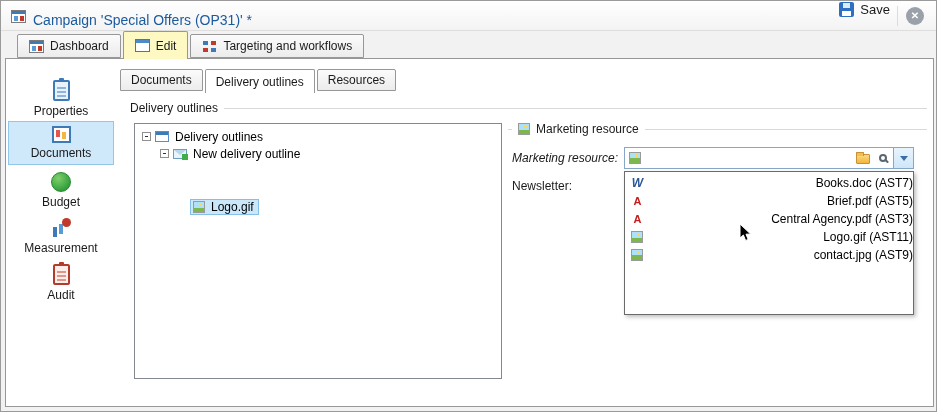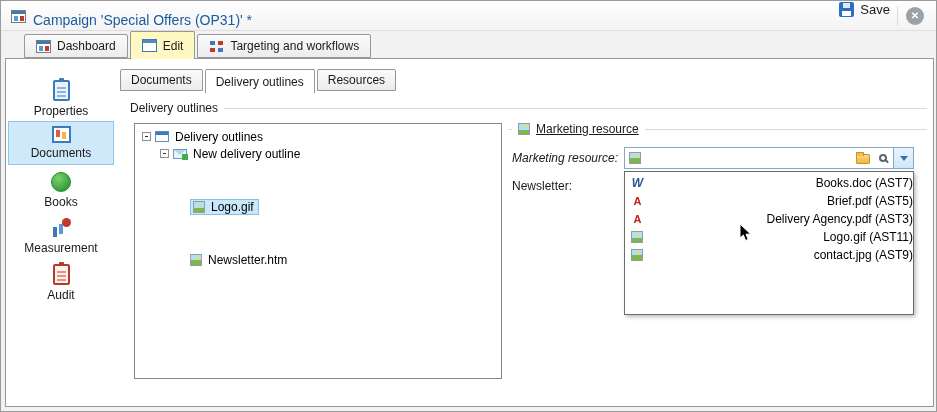--- a/index.html
+++ b/index.html
@@ -31,21 +31,21 @@
   .dash-icon::after  { content:""; position:absolute; left:2px; top:5px; width:4px; height:5px;
                        background:#5b9bd5; box-shadow:6px 0 0 #c0392b; }
   .page-icon { display:inline-block; width:15px; height:13px; border:1px solid #3e79b8;
                background:#fff; position:relative; flex:none; }
   .page-icon::before { content:""; position:absolute; left:0; right:0; top:0; height:3px; background:#4d8ac6; }
   .flow-icon { display:inline-block; width:15px; height:13px; position:relative; flex:none; }
   .flow-icon::before { content:""; position:absolute; left:1px; top:1px; width:5px; height:4px;
                        background:#3e79b8; box-shadow:8px 0 0 #c0392b, 0 7px 0 #c0392b, 8px 7px 0 #3e79b8; }
 
   
-  .main-tabs { position:absolute; top:30px; left:23px; height:27px; display:flex;
+  .main-tabs { position:absolute; top:30px; left:16px; height:27px; display:flex;
                align-items:flex-end; gap:2px; z-index:4; }
   .tab { height:24px; display:flex; align-items:center; gap:6px; padding:0 11px;
          border:1px solid #979797; border-bottom:1px solid #979797; border-radius:2px 2px 0 0;
          background:linear-gradient(#fbfbfb,#ececec); font-size:12px; color:#1a1a1a; }
   .tab.active { height:28px; margin-bottom:-1px; background:#fef9c3; border-bottom:none; }
 
   
   .panel { position:absolute; top:57px; left:4px; width:929px; height:349px;
            background:#fff; border:1px solid #979797; }
 
@@ -190,21 +190,21 @@
     <div class="side-item" style="top:16px">
       <span class="clip"></span>
       <span>Properties</span>
     </div>
     <div class="side-item selected" style="top:62px">
       <span class="board-icon"></span>
       <span>Documents</span>
     </div>
     <div class="side-item" style="top:108px">
       <span class="budget-icon"></span>
-      <span>Books</span>
+      <span>Budget</span>
     </div>
     <div class="side-item" style="top:154px">
       <span class="measure-icon"></span>
       <span>Measurement</span>
     </div>
     <div class="side-item" style="top:200px">
       <span class="clip red"></span>
       <span>Audit</span>
     </div>
 
@@ -235,27 +235,23 @@
         <span class="expander"></span>
         <span class="env-icon"></span>
         <span class="tree-label">New delivery outline</span>
       </div>
       <div class="tree-row lvl2">
         <span class="tree-sel">
           <span class="img-icon"></span>
           <span class="tree-label">Logo.gif</span>
         </span>
       </div>
-      <div class="tree-row lvl2">
-        <span class="img-icon"></span>
-        <span class="tree-label">Newsletter.htm</span>
-      </div>
-    </div>
-
-    <div class="group-row" style="left:502px; top:63px; right:6px;text-decoration:underline;">
+    </div>
+
+    <div class="group-row" style="left:502px; top:63px; right:6px;">
       <span class="stub"></span>
       <span class="img-icon"></span>
       <span>Marketing resource</span>
       <span class="line"></span>
     </div>
 
     <div class="mr-label" style="left:506px; top:92px;font-style:italic;">Marketing resource:</div>
 
     <div class="combo">
       <span class="img-icon"></span>
@@ -277,21 +273,21 @@
       <div class="dd-item">
         <span class="ftype doc"></span>
         <span>Books.doc (AST7)</span>
       </div>
       <div class="dd-item">
         <span class="ftype pdf"></span>
         <span>Brief.pdf (AST5)</span>
       </div>
       <div class="dd-item">
         <span class="ftype pdf"></span>
-        <span>Delivery Agency.pdf (AST3)</span>
+        <span>Central Agency.pdf (AST3)</span>
       </div>
       <div class="dd-item">
         <span class="img-icon"></span>
         <span>Logo.gif (AST11)</span>
       </div>
       <div class="dd-item">
         <span class="img-icon"></span>
         <span>contact.jpg (AST9)</span>
       </div>
     </div>

